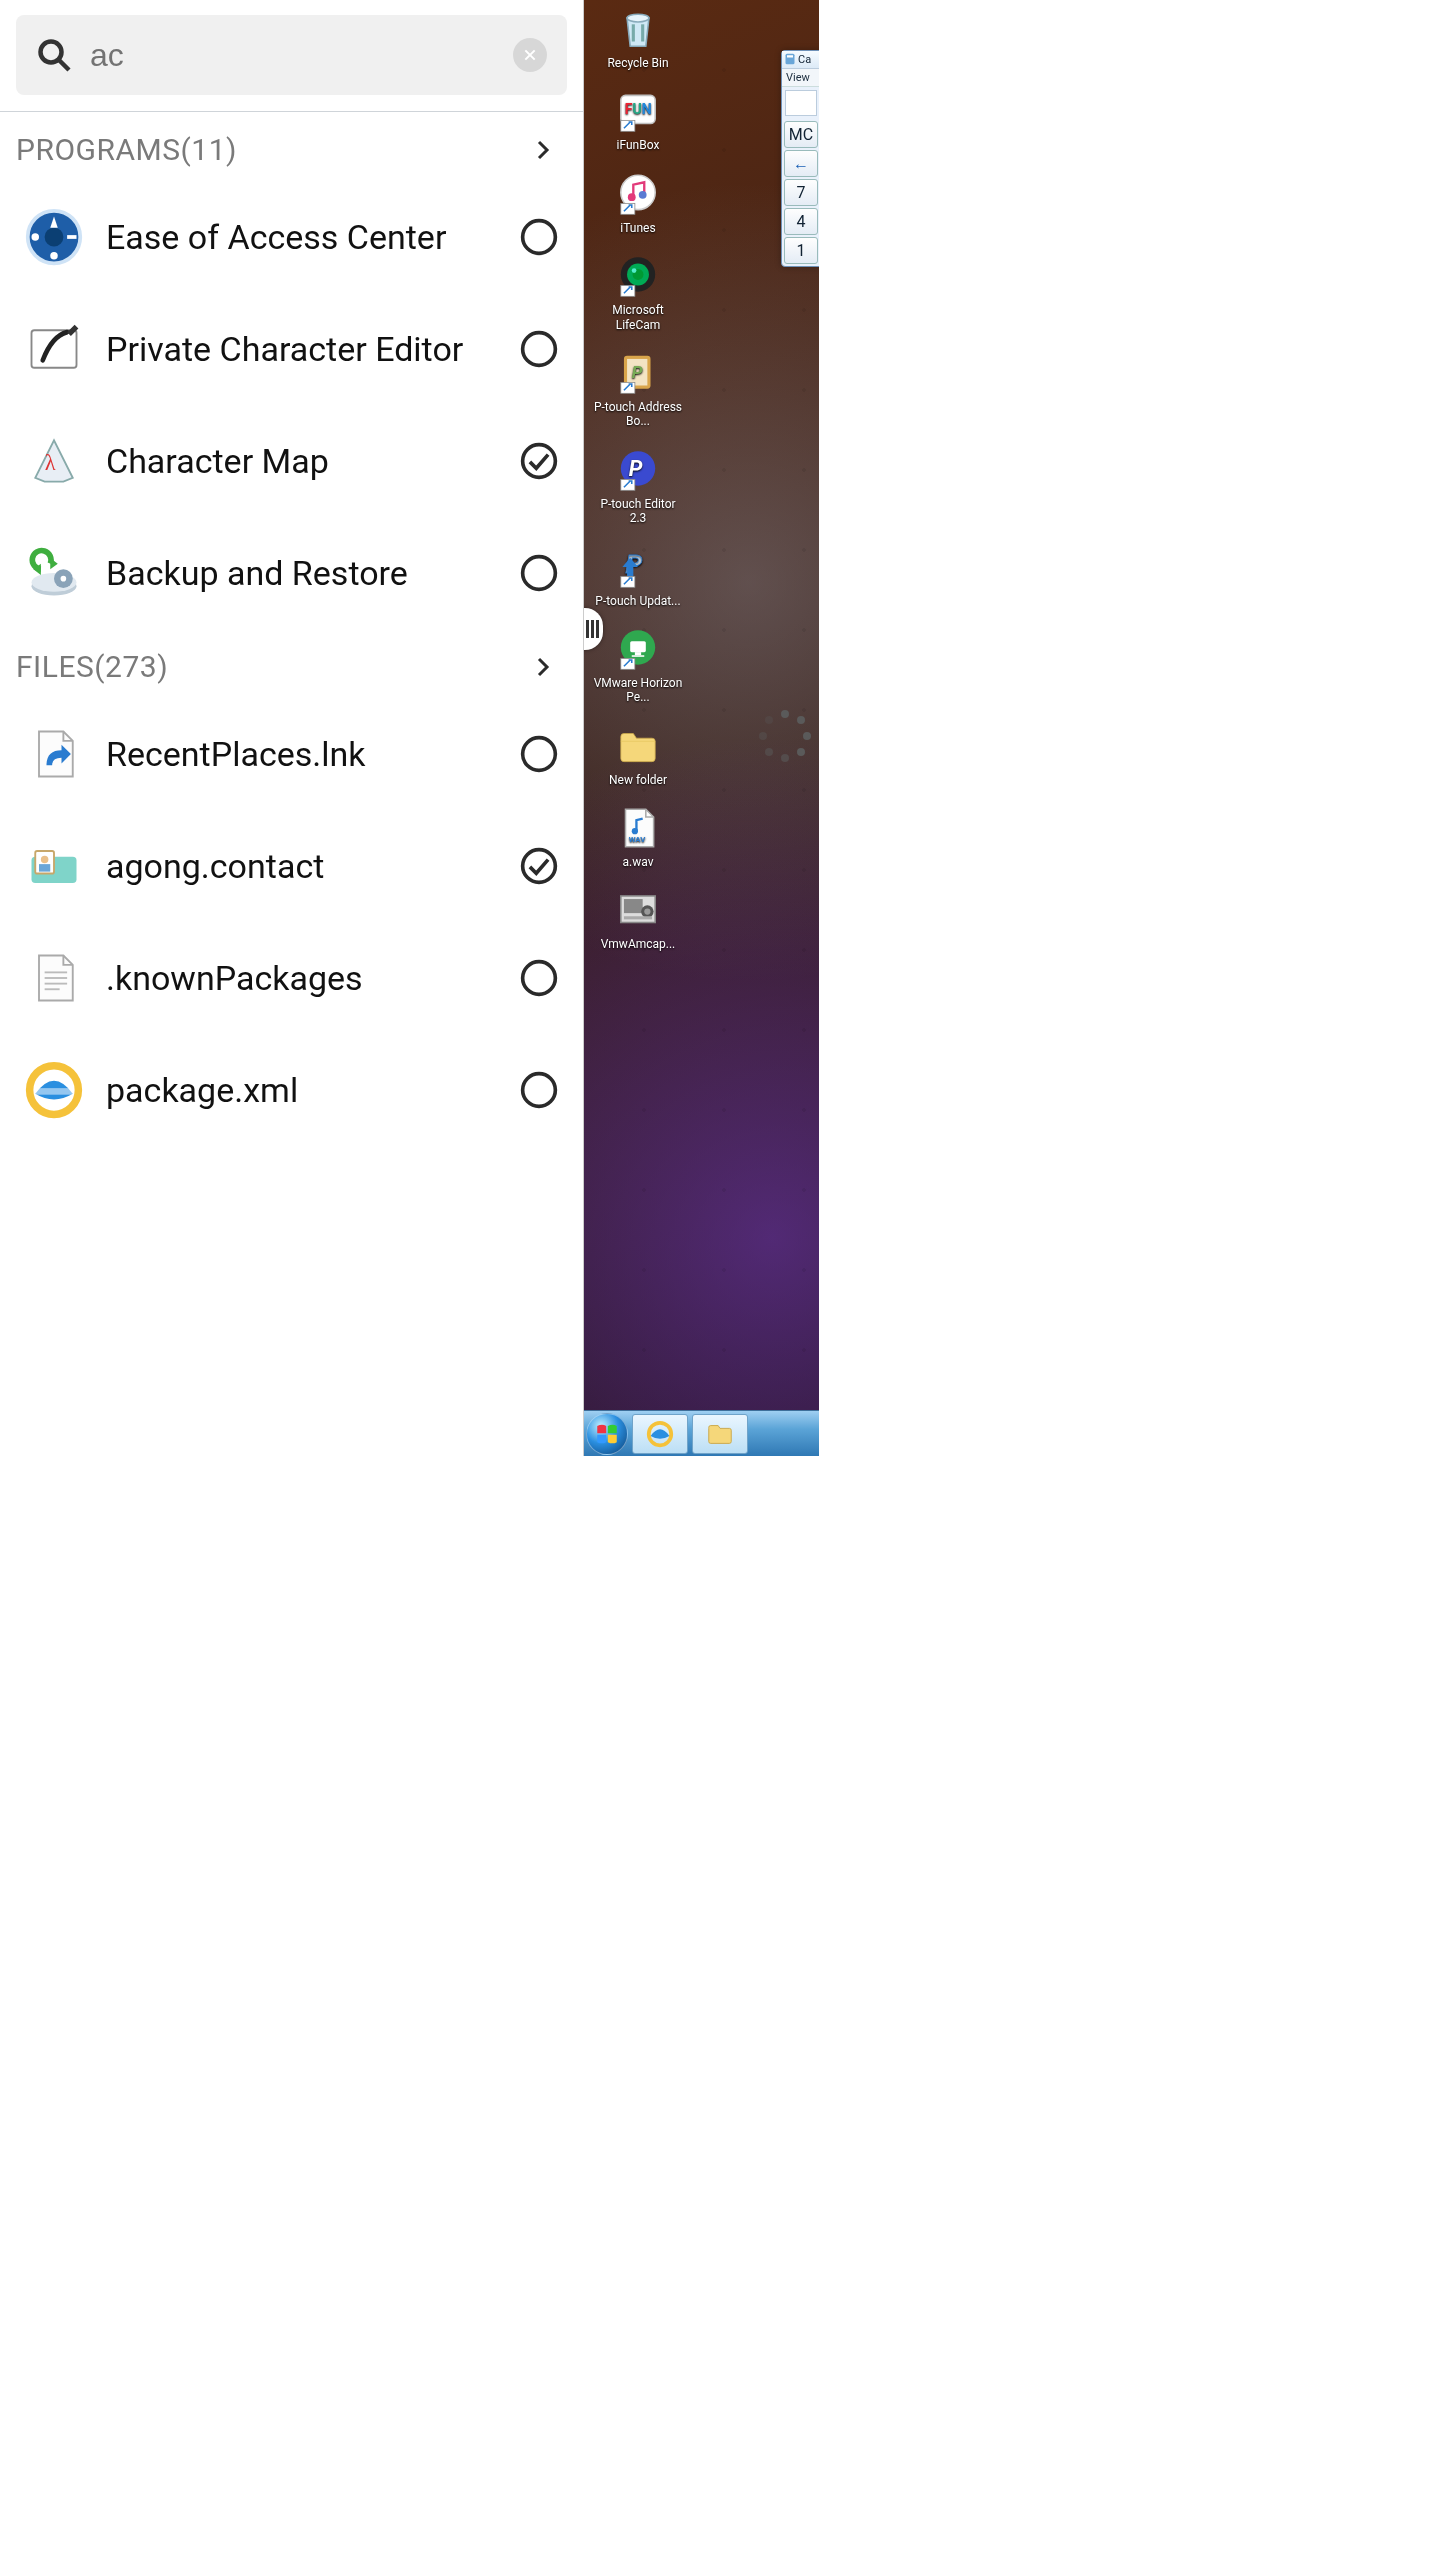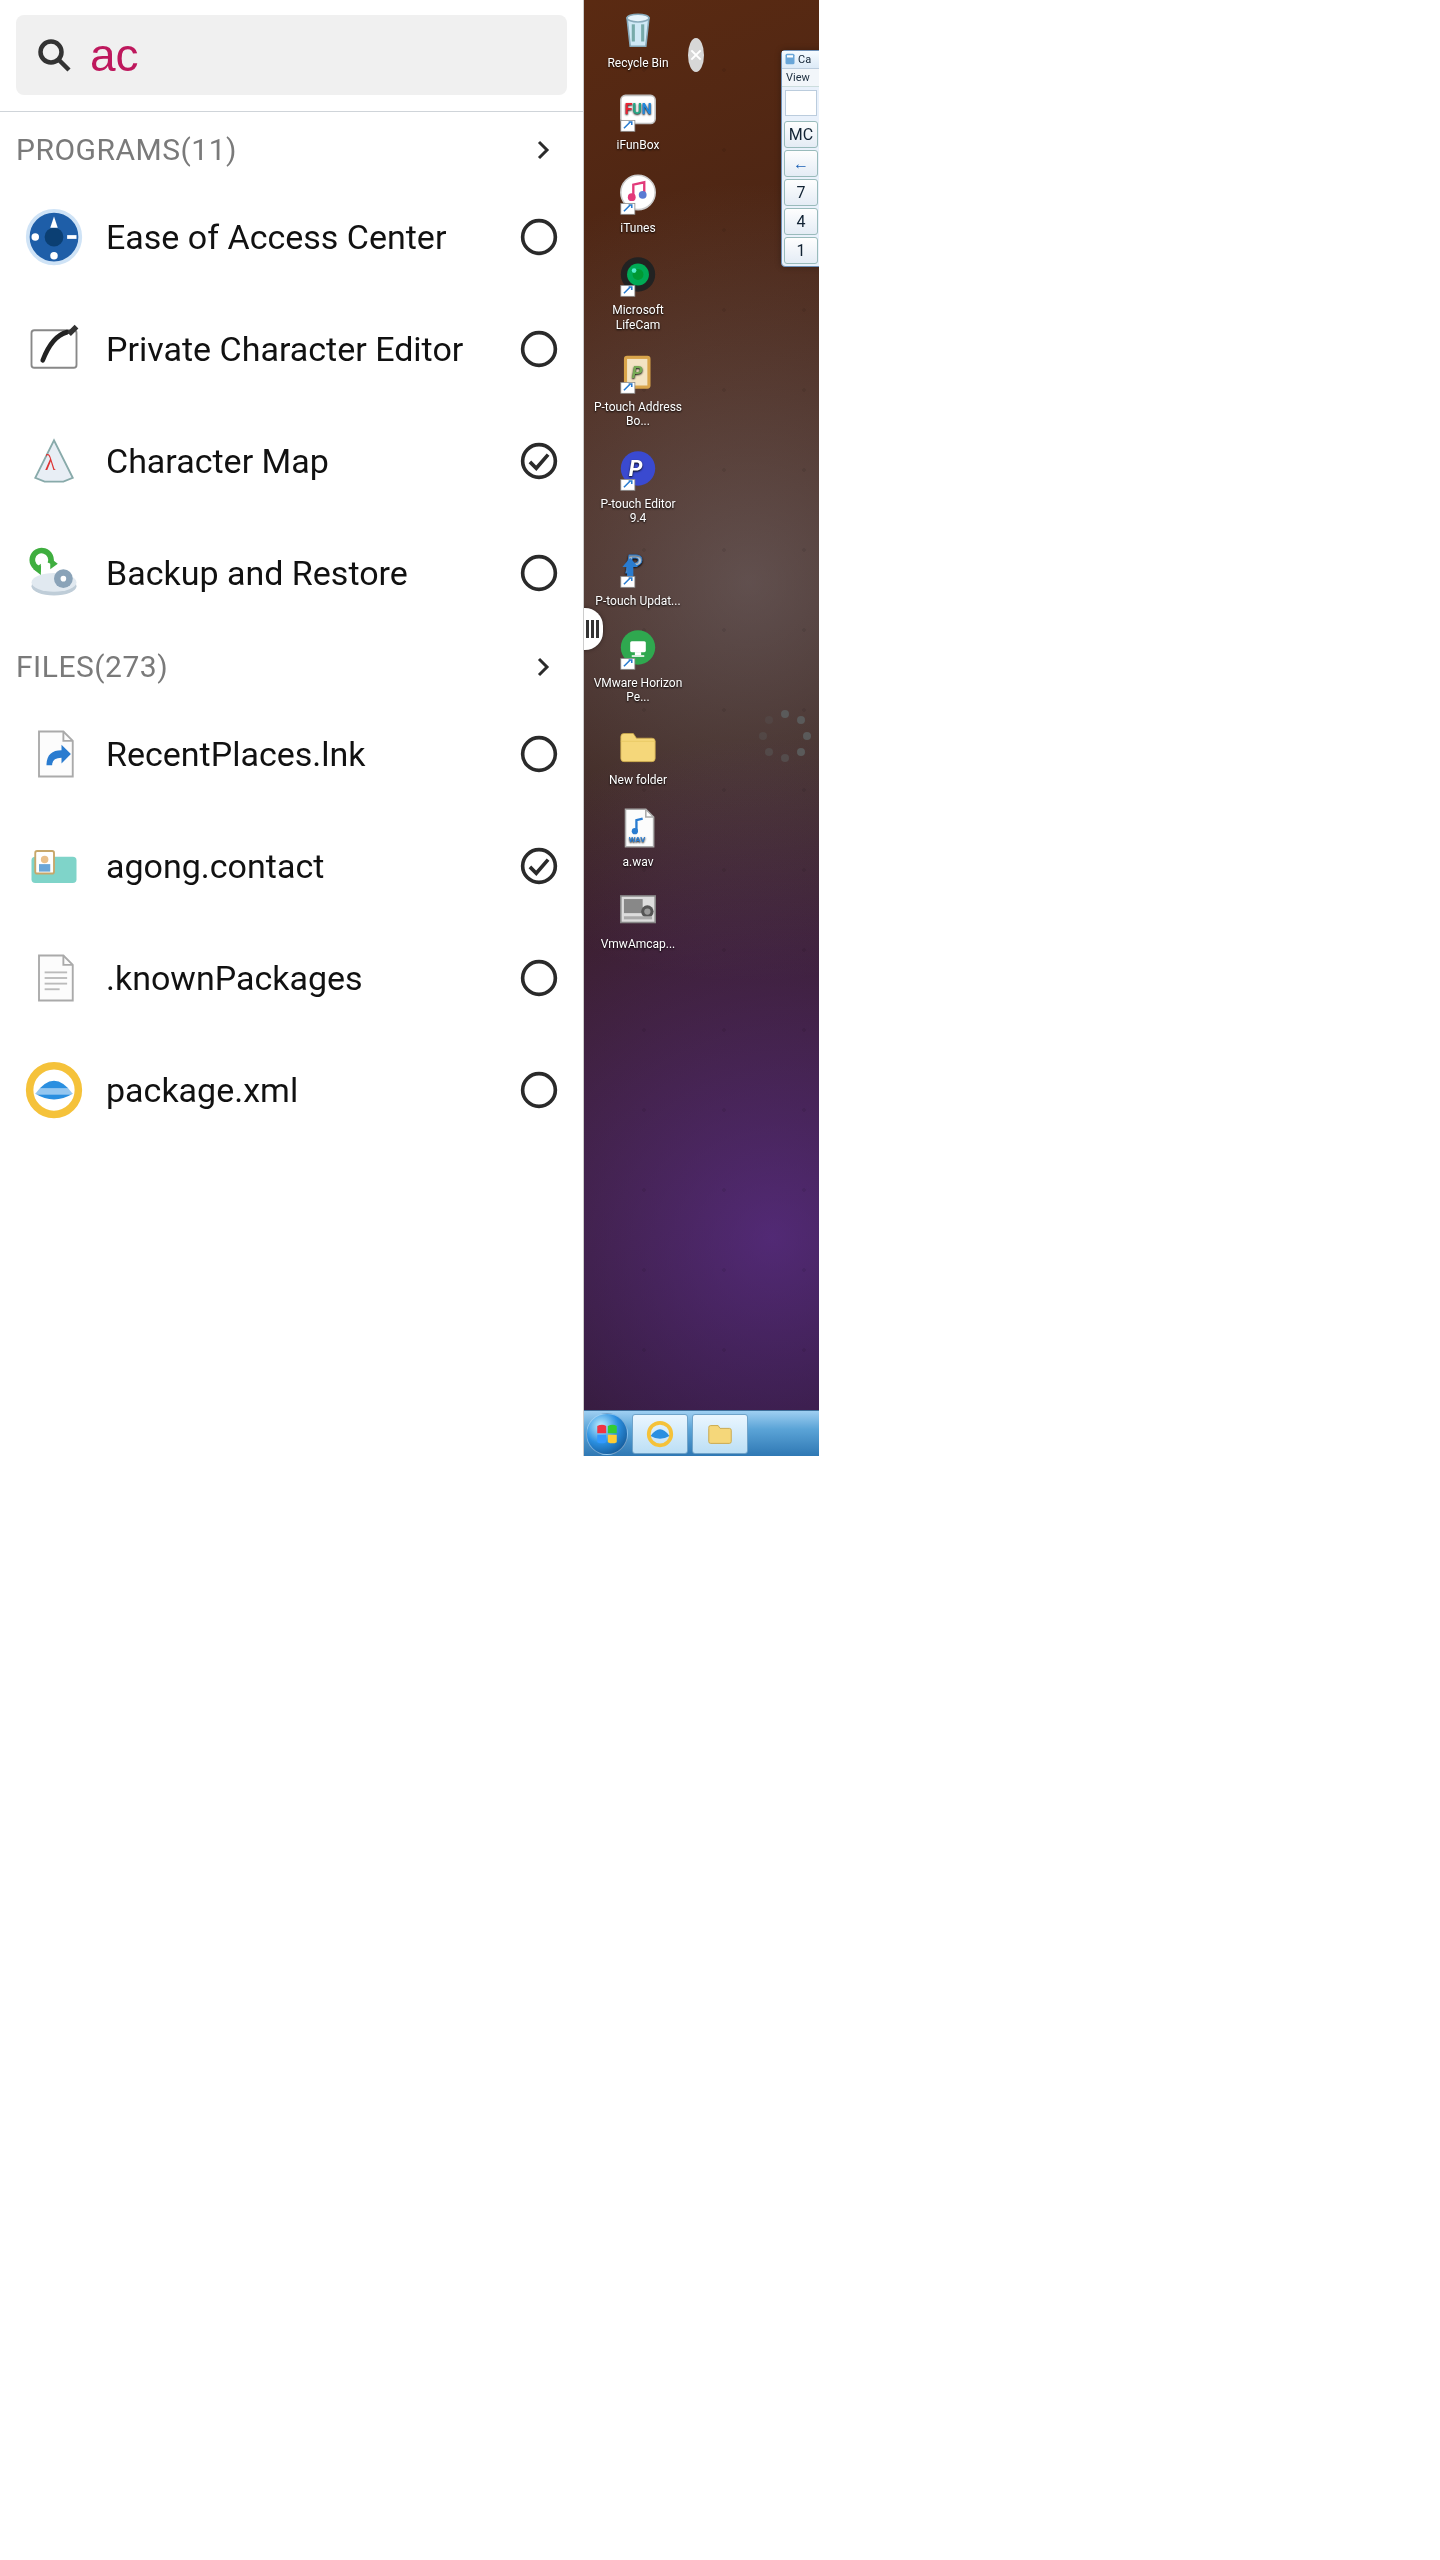--- a/index.html
+++ b/index.html
@@ -26,24 +26,24 @@
     display:flex;
     align-items:center;
     height:80px;
     padding:0 20px;
   }
   .search-bar svg.mag { width:36px; height:36px; stroke:#333; stroke-width:3; fill:none; flex:none; }
   .search-input {
     flex:1;
     border:none;
     background:transparent;
-    font-size:46px;
+    font-size:32px;
     padding-left:18px;
     outline:none;
-    color:#be185d;
+    color:#737373;
   }
   .search-input::placeholder { color:#999; }
   .clear-btn {
     width:34px; height:34px;
     border-radius:50%;
     background:#d7d7d7;
     display:flex; align-items:center; justify-content:center;
     cursor:pointer;
   }
   .clear-btn svg { width:16px; height:16px; stroke:#fff; stroke-width:3; }
@@ -471,21 +471,21 @@
 
     <div class="dicon">
       <div class="gbox">
         <svg viewBox="0 0 64 64">
             <circle cx="32" cy="30" r="22" fill="#3a4ad0"></circle>
             <text x="20" y="40" font-size="28" fill="#fff" font-style="italic" font-weight="bold">P</text>
             <rect x="10" y="44" width="18" height="14" fill="#fff" stroke="#888"></rect>
             <path d="M14 54 L22 46 M20 46 h4 v4" stroke="#2a7cd0" stroke-width="2" fill="none"></path>
           </svg>
       </div>
-      <div class="lbl">P-touch Editor 9.4</div>
+      <div class="lbl">P-touch Editor 2.3</div>
     </div>
 
     <div class="dicon">
       <div class="gbox">
         <svg viewBox="0 0 64 64">
             <text x="16" y="40" font-size="34" fill="#cfe3f6" font-style="italic" font-weight="bold" stroke="#2a7cd0" stroke-width="1">P</text>
             <path d="M18 48 L18 32 L12 32 L22 20 L32 32 L26 32 L26 48 Z" fill="#2a7cd0"></path>
             <rect x="10" y="44" width="18" height="14" fill="#fff" stroke="#888"></rect>
             <path d="M14 54 L22 46 M20 46 h4 v4" stroke="#2a7cd0" stroke-width="2" fill="none"></path>
           </svg>

